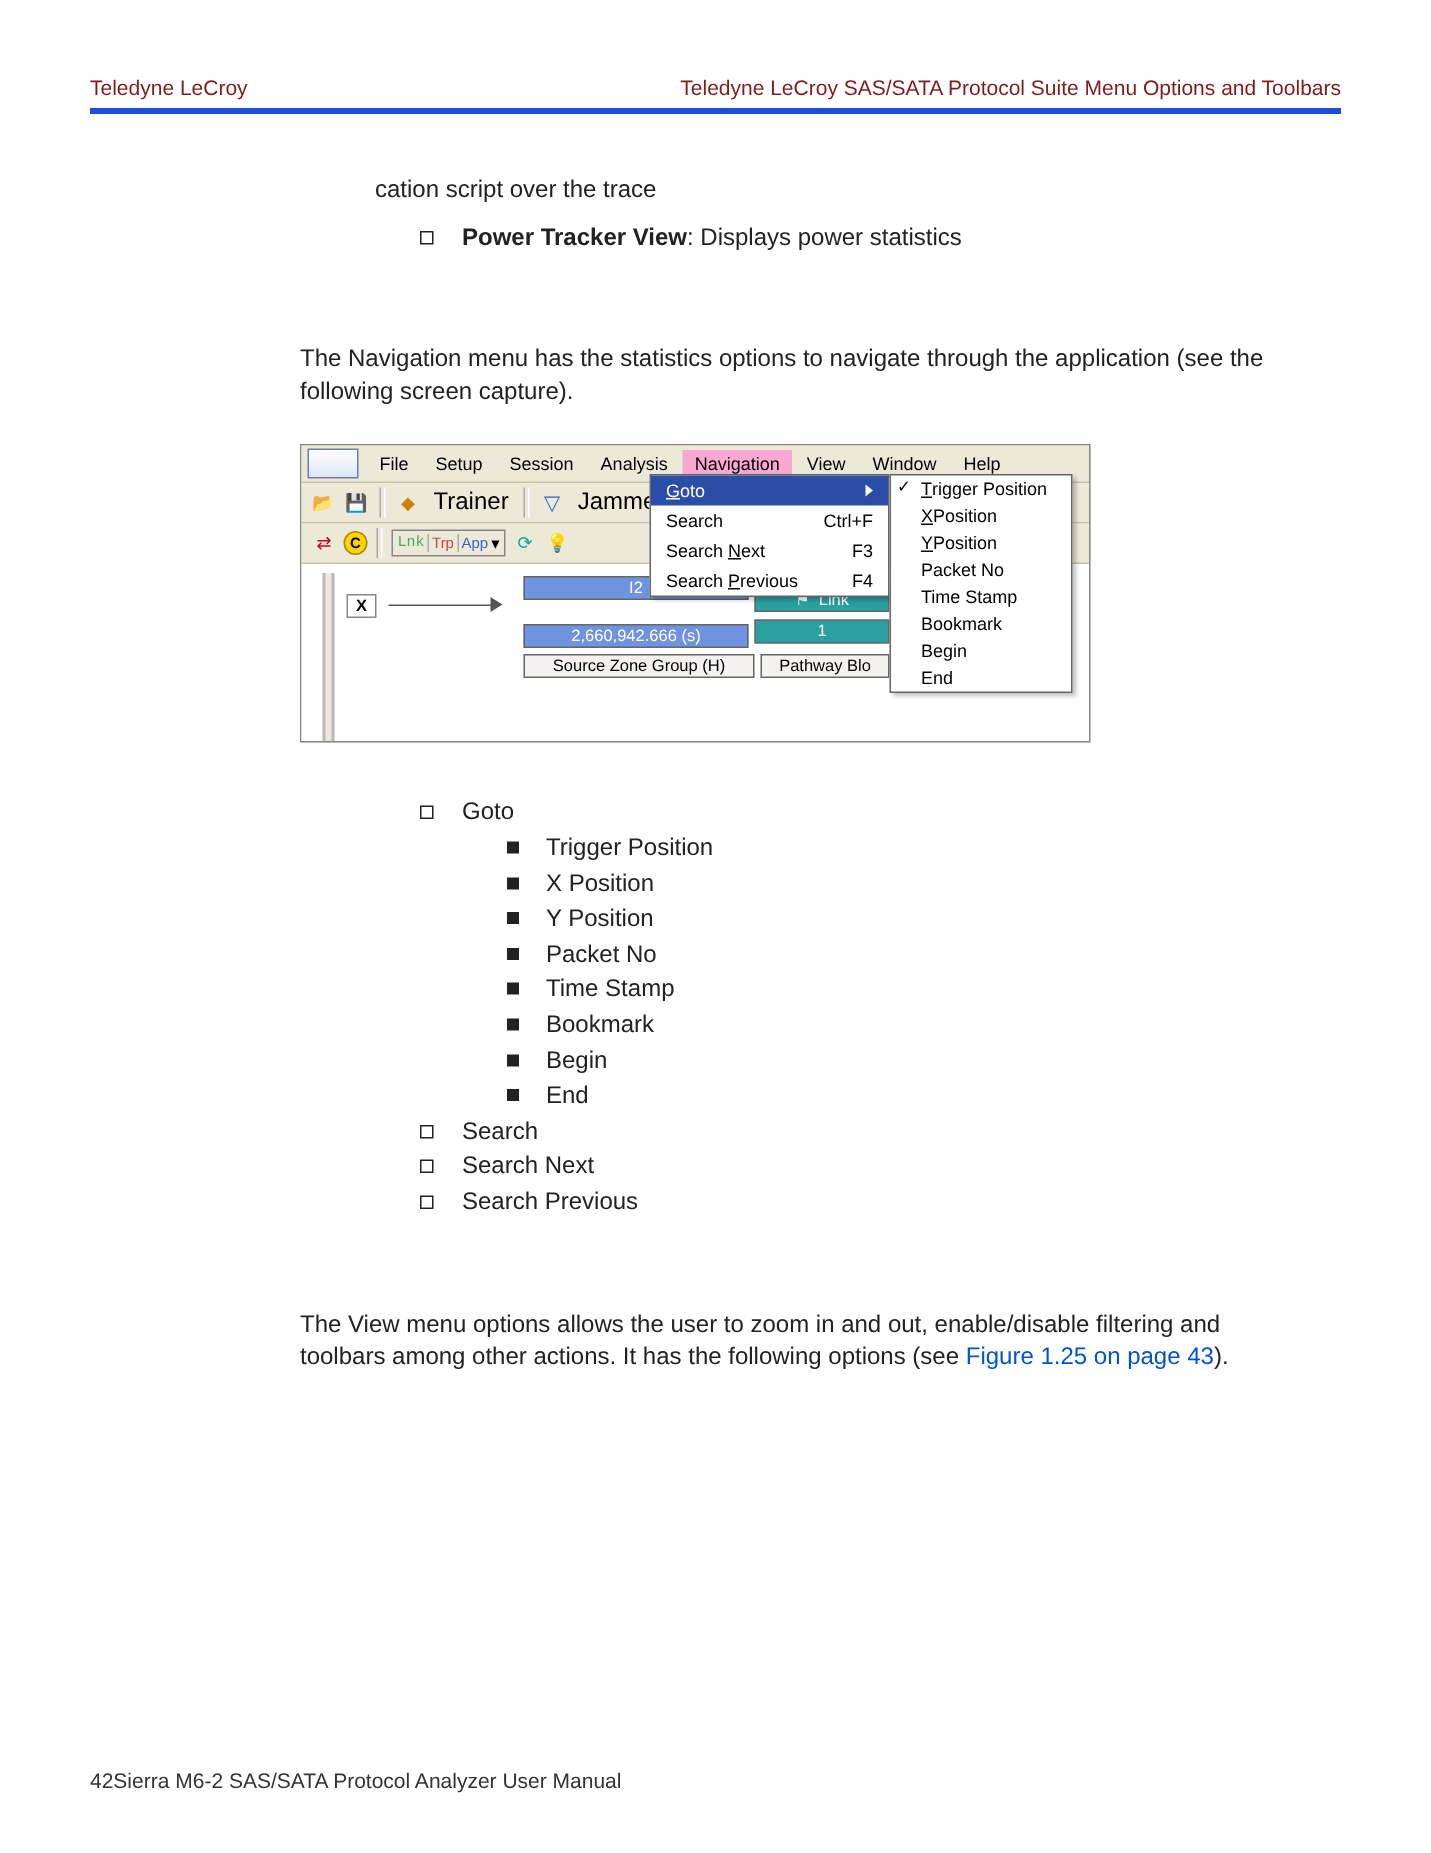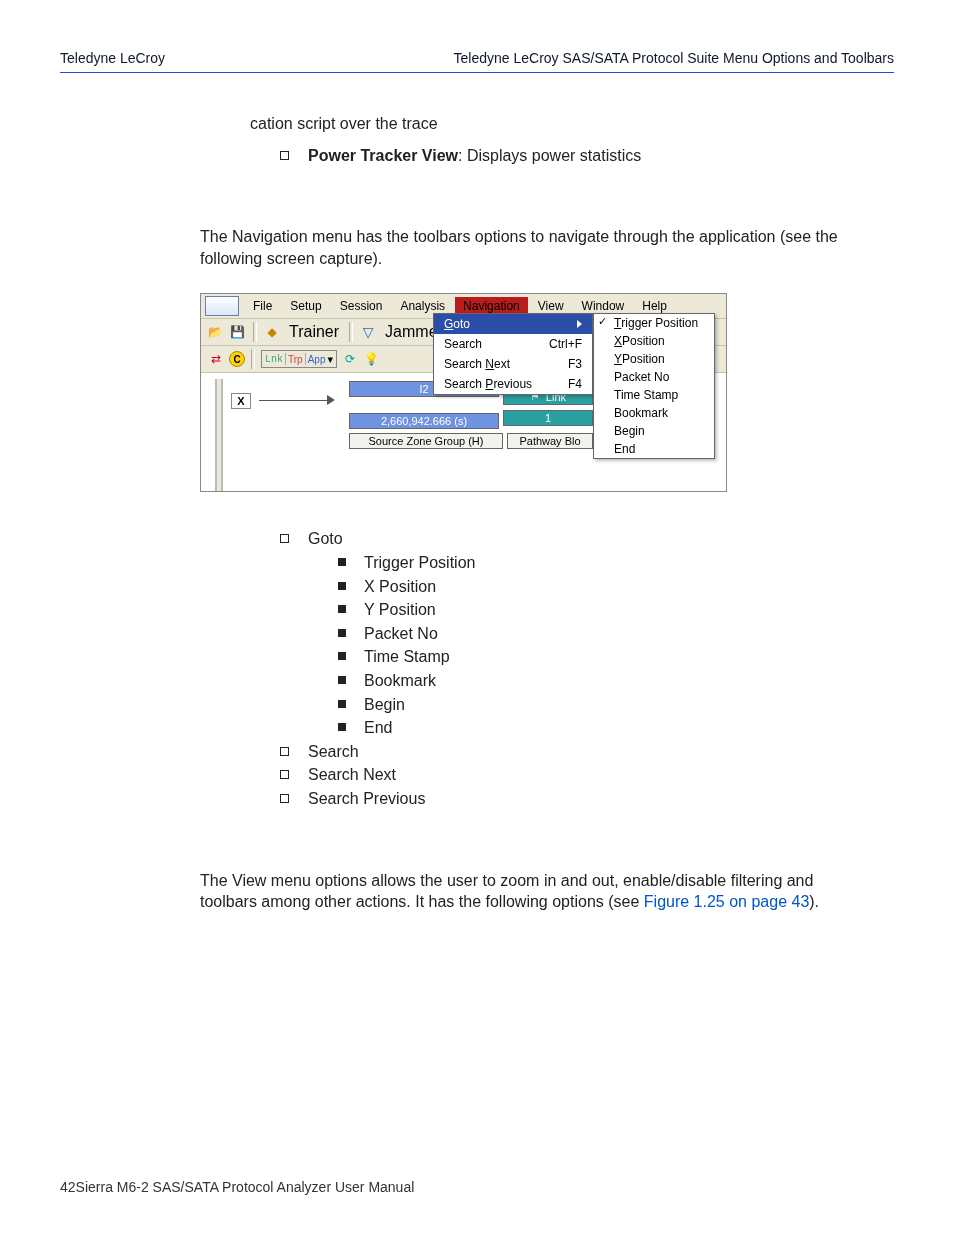--- a/index.html
+++ b/index.html
@@ -13,22 +13,22 @@
   .page {
     padding: 50px 60px 40px 60px;
     box-sizing: border-box;
     position: relative;
     min-height: 1235px;
   }
   .page-header {
     display: flex;
     justify-content: space-between;
     font-size: 14px;
-    color: #0f172a;
-    border-bottom: 1px solid #1d4ed8;
+    color: #7f1d1d;
+    border-bottom: 4px solid #1d4ed8;
     padding-bottom: 6px;
     margin-bottom: 40px;
   }
   .body-text {
     margin-left: 190px;
     margin-right: 40px;
     font-size: 16px;
     line-height: 1.35;
   }
   .body-text p { margin: 0 0 10px 0; }
@@ -104,21 +104,21 @@
     background: #ece9d8;
     border-bottom: 1px solid #c8c4b2;
     font-size: 12px;
   }
   .app-icon {
     width: 16px; height: 14px; border: 1px solid #6a7fae;
     background: linear-gradient(#fff,#dce6f7);
     display: inline-block; margin-right: 4px;
   }
   .menubar span { padding: 2px 8px; cursor: default; }
-  .menubar span.hl { background: #b91c1c; }
+  .menubar span.hl { background: #f9a8d4; }
   .toolbar {
     display: flex;
     align-items: center;
     gap: 4px;
     padding: 3px 6px;
     background: #ece9d8;
     border-bottom: 1px solid #c8c4b2;
   }
   .tb-sep { width: 2px; height: 20px; border-left: 1px solid #aaa; border-right: 1px solid #fff; margin: 0 2px; }
   .tb-btn {
@@ -255,21 +255,21 @@
   <div class="body-text">
     <p class="top-fragment">cation script over the trace</p>
     <ul class="bullet-sq">
       <li>
         <span class="bold-label">Power Tracker View</span><span>: Displays power statistics</span>
       </li>
     </ul>
   </div>
 
   <div class="body-text section-para">
-    <p style="margin-left:-50px;">The Navigation menu has the toolbars options to navigate through the application (see the following screen capture).</p>
+    <p style="margin-left:-50px;">The Navigation menu has the statistics options to navigate through the application (see the following screen capture).</p>
   </div>
 
   <div class="screenshot-wrap">
     <div class="menubar">
       <span class="app-icon"></span>
       <span>File</span>
       <span>Setup</span>
       <span>Session</span>
       <span>Analysis</span>
       <span class="hl">Navigation</span>

